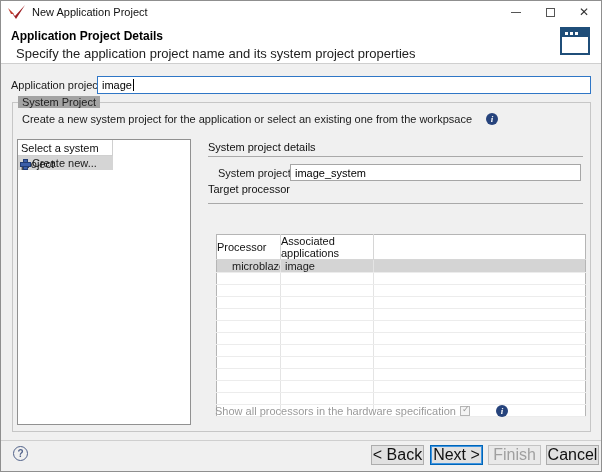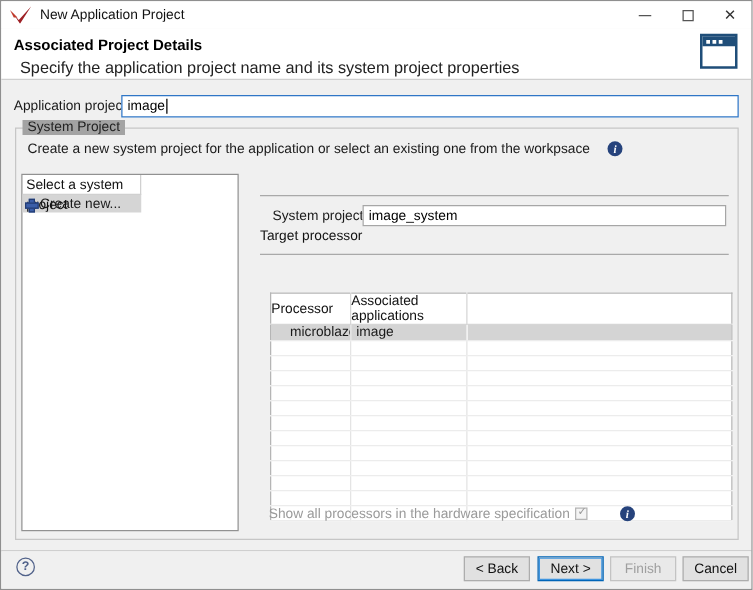--- a/index.html
+++ b/index.html
@@ -68,21 +68,21 @@
   .show-all { position:absolute; left:202px; top:302px; display:flex; align-items:center; color:#9a9a9a; }
   .checkbox { width:10px; height:10px; border:1px solid #b5b5b5; background:#f4f4f4; margin-left:4px; position:relative; display:inline-block; }
   .checkbox:after { content:"\2713"; position:absolute; left:1px; top:-3px; font-size:9px; color:#9a9a9a; }
   .show-all .info-icon { margin-left:26px; }
   
   .footer-sep { position:absolute; bottom:30px; left:0; right:0; height:1px; background:#cfcfcf; }
   .footer { position:absolute; bottom:0; left:0; right:0; height:30px; background:#f0f0f0; }
   .help-btn { position:absolute; left:12px; top:5px; width:15px; height:15px; border-radius:50%; border:1px solid #51628a;
     color:#51628a; display:flex; align-items:center; justify-content:center; font-size:10px; font-weight:bold; background:transparent; }
   .btn { position:absolute; top:4px; width:53px; height:20px; background:#e1e1e1; border:1px solid #adadad;
-    font-size:11px; color:#111; display:flex; align-items:center; justify-content:center; font-family:"Liberation Sans", sans-serif; }
+    font-size:16px; color:#111; display:flex; align-items:center; justify-content:center; font-family:"Liberation Sans", sans-serif; }
   .btn-back { left:370px; }
   .btn-next { left:429px; border:1px solid #0065b8; box-shadow:inset 0 0 0 1px #3f95e0; }
   .btn-finish { left:487px; color:#9f9f9f; background:#e9e9e9; border-color:#c3c3c3; }
   .btn-cancel { left:545px; }
 </style>
 </head>
 <body>
 
 <div class="titlebar">
   <svg class="app-icon" viewBox="0 0 18 14">
@@ -97,21 +97,21 @@
     <div class="win-btn">
         <span class="max-glyph"></span>
       </div>
     <div class="win-btn">
         <span class="close-glyph">✕</span>
       </div>
   </div>
 </div>
 
 <div class="header">
-  <div class="header-title">Associated Project Details</div>
+  <div class="header-title">Application Project Details</div>
   <div class="header-sub">Specify the application project name and its system project properties</div>
   <div class="wizard-icon">
     <div class="bar">
         <span class="dot"></span>
         <span class="dot"></span>
         <span class="dot"></span>
       </div>
   </div>
 </div>
 
@@ -134,20 +134,21 @@
     </div>
 
     <div class="sys-list">
       <div class="sys-list-header">Select a system project</div>
       <div class="sys-list-item">
         <span class="plus-icon"></span>
         <span>Create new...</span>
       </div>
     </div>
 
+    <div class="details-title">System project details</div>
     <div class="hline hline-1"></div>
 
     <span class="sysname-lbl">System project name:</span>
     <div class="field sysname-field">
       <span>image_system</span>
     </div>
 
     <div class="target-title">Target processor</div>
     <div class="hline hline-2"></div>
 

